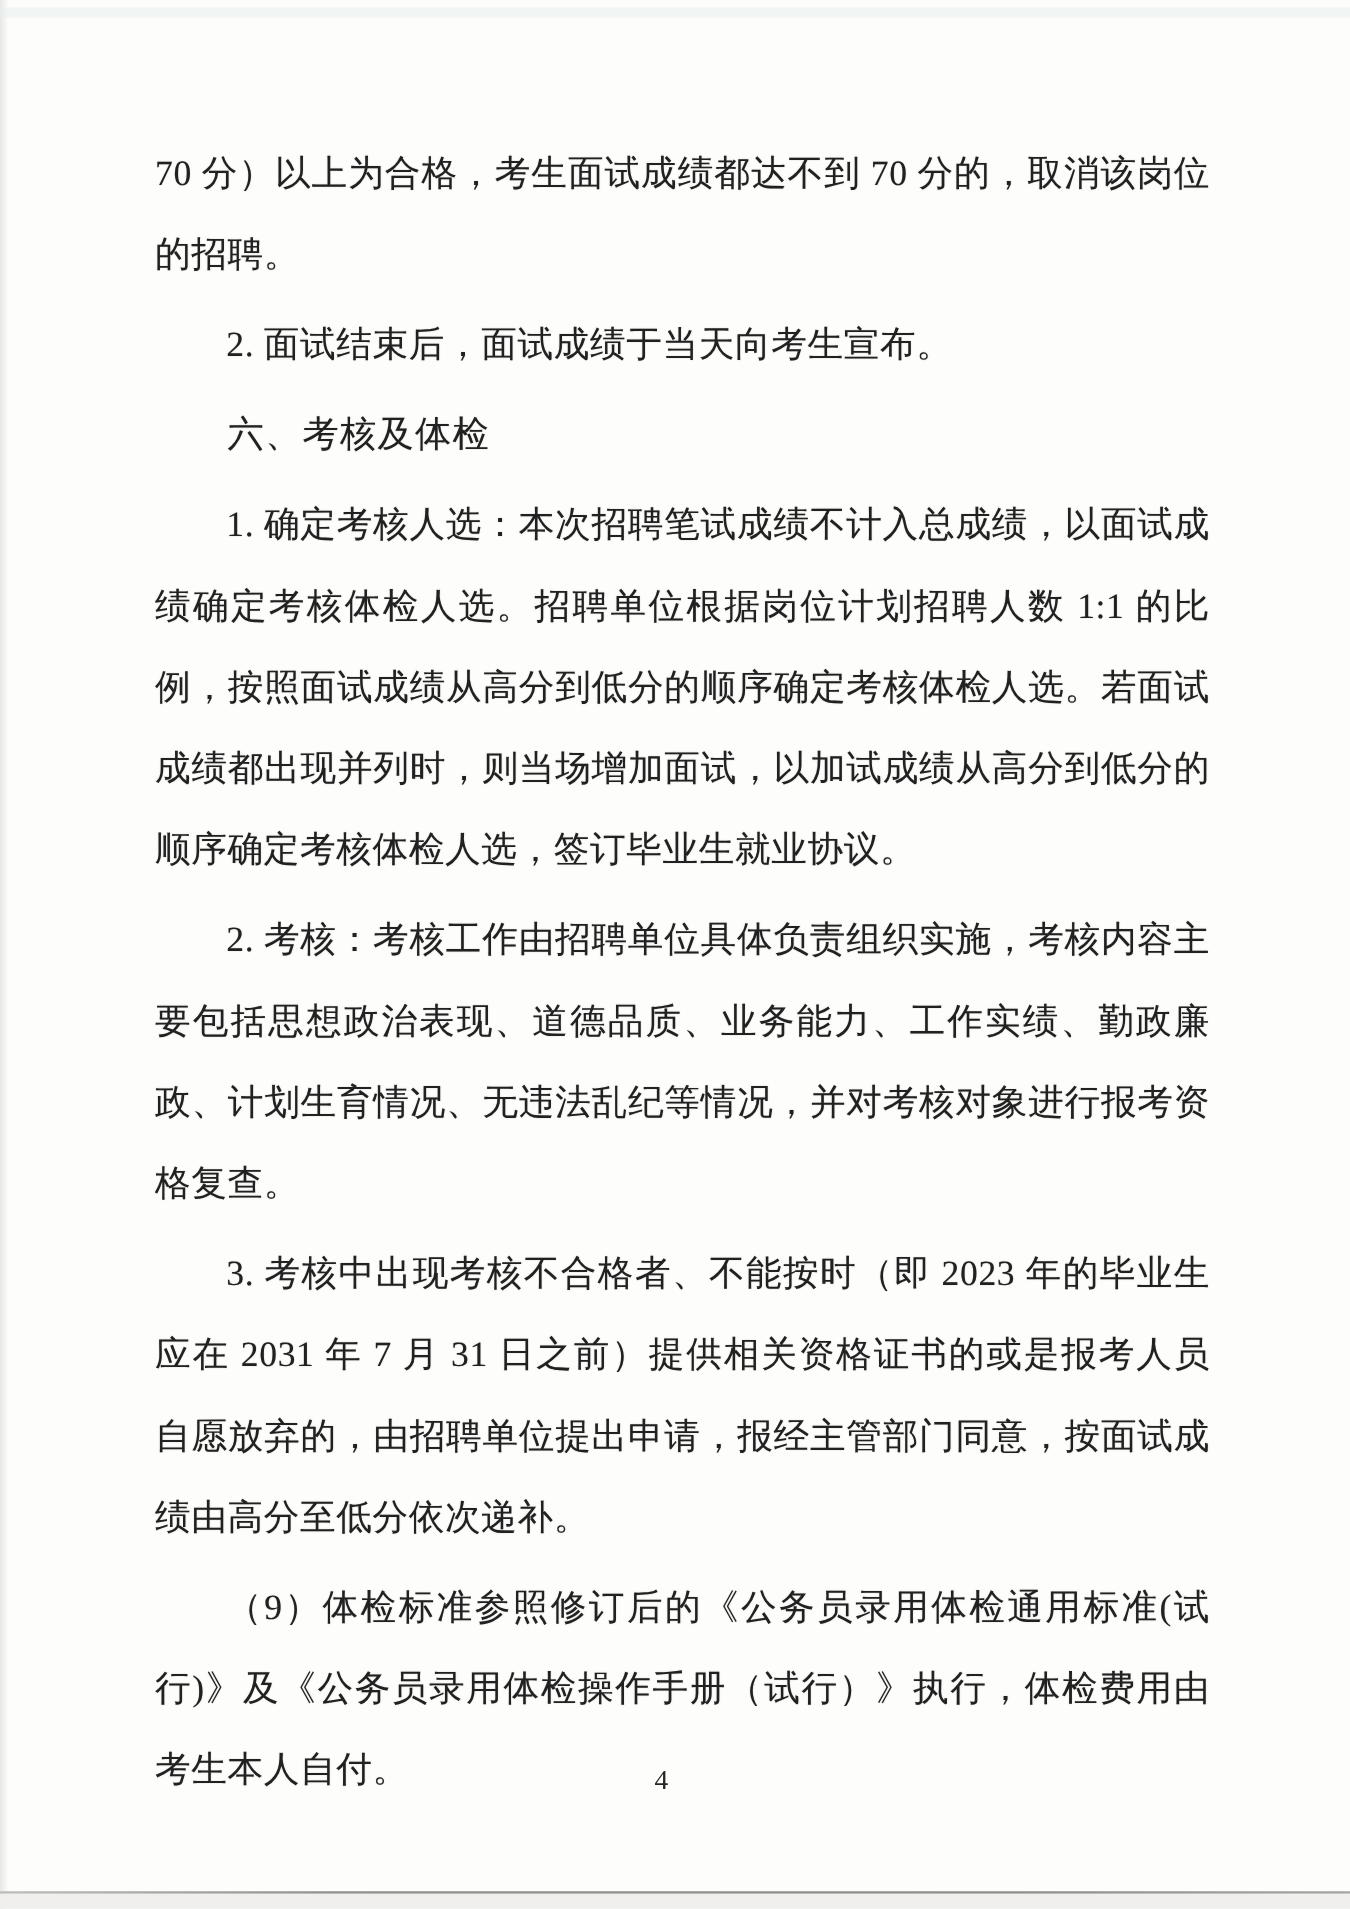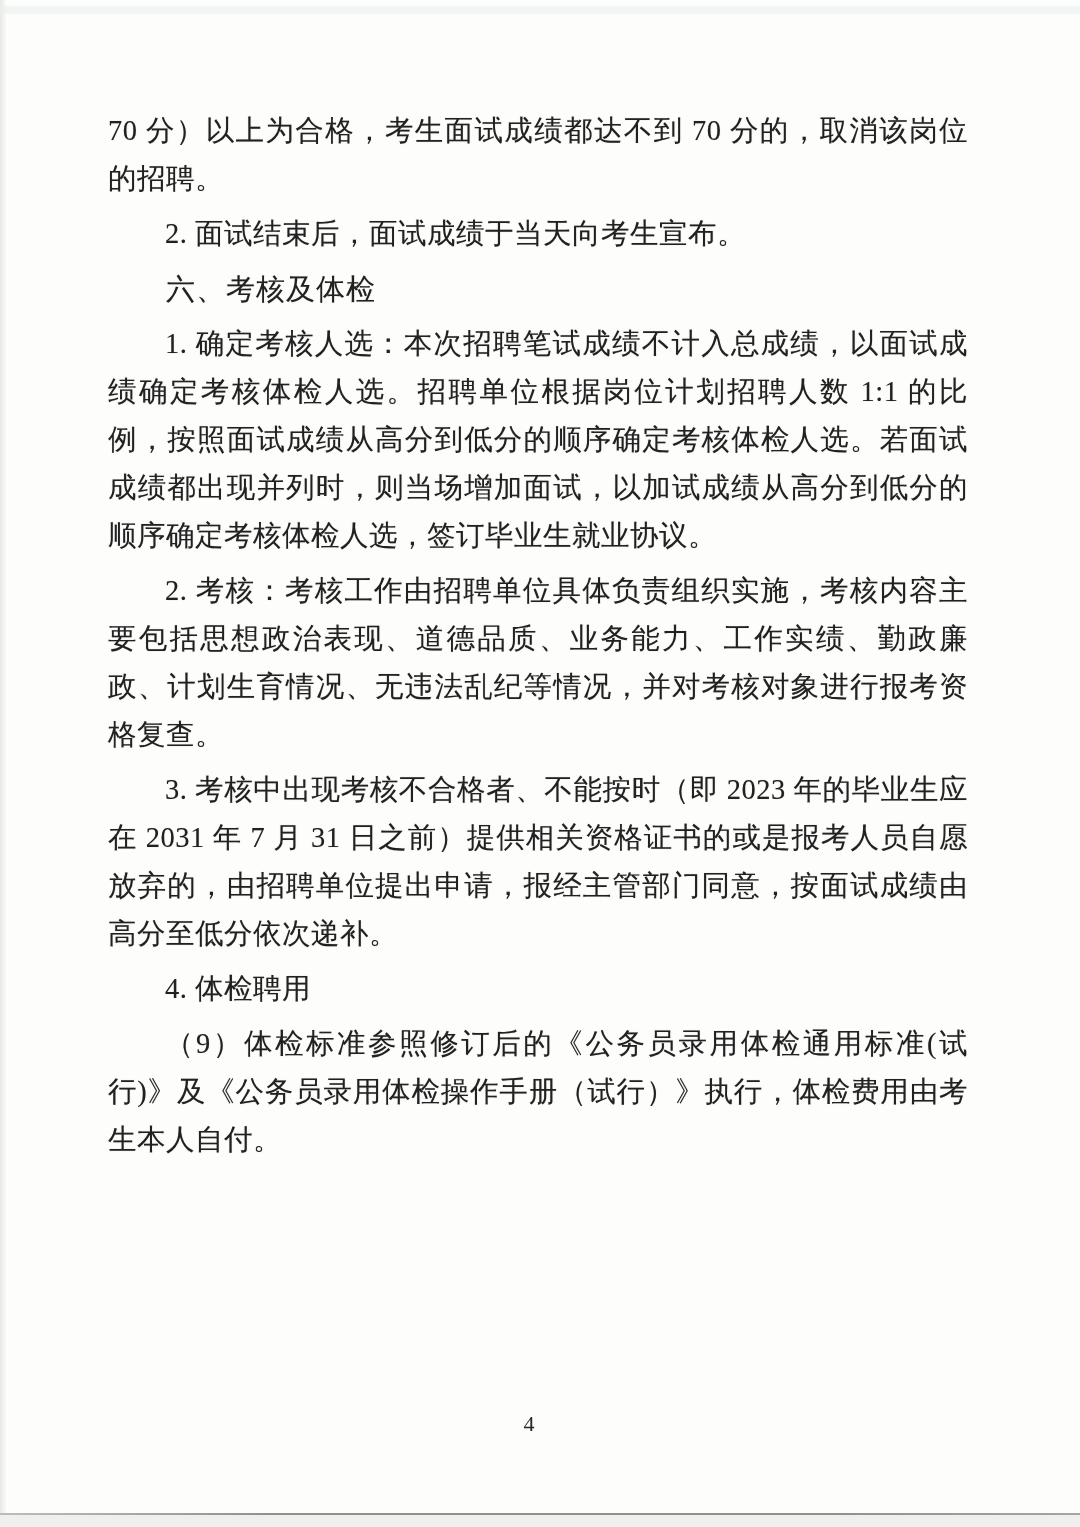--- a/index.html
+++ b/index.html
@@ -28,23 +28,23 @@
     width: 100%; height: 8px;
     background: rgba(232,240,237,0.55);
   }
   .page-content {
     position: absolute;
     left: 108px;
     top: 107px;
     width: 860px;
   }
   p.para {
-    margin: 0 0 7px 0;
+    margin: 0 0 7px 16px;
     font-size: 28.5px;
-    line-height: 48px;
+    line-height: 65px;
     text-align: justify;
     text-justify: inter-ideograph;
     letter-spacing: 0.5px;
     text-shadow: 0 0 1px rgba(55,55,55,0.35);
   }
   p.para.indent {
     text-indent: 2em;
   }
   p.para.heading {
     font-family: "Liberation Sans", sans-serif;
@@ -89,21 +89,20 @@
 <div class="edge-left"></div>
 <div class="edge-top"></div>
 
 <div class="page-content">
   <p class="para">70 分）以上为合格，考生面试成绩都达不到 70 分的，取消该岗位的招聘。</p>
   <p class="para indent">2. 面试结束后，面试成绩于当天向考生宣布。</p>
   <p class="para indent heading">六、考核及体检</p>
   <p class="para indent">1. 确定考核人选：本次招聘笔试成绩不计入总成绩，以面试成绩确定考核体检人选。招聘单位根据岗位计划招聘人数 1:1 的比例，按照面试成绩从高分到低分的顺序确定考核体检人选。若面试成绩都出现并列时，则当场增加面试，以加试成绩从高分到低分的顺序确定考核体检人选，签订毕业生就业协议。</p>
   <p class="para indent">2. 考核：考核工作由招聘单位具体负责组织实施，考核内容主要包括思想政治表现、道德品质、业务能力、工作实绩、勤政廉政、计划生育情况、无违法乱纪等情况，并对考核对象进行报考资格复查。</p>
   <p class="para indent">3. 考核中出现考核不合格者、不能按时（即 2023 年的毕业生应在 2031 年 7 月 31 日之前）提供相关资格证书的或是报考人员自愿放弃的，由招聘单位提出申请，报经主管部门同意，按面试成绩由高分至低分依次递补。</p>
-  <p class="para indent">4. 体检聘用</p>
   <p class="para indent">（9）体检标准参照修订后的《公务员录用体检通用标准(试行)》及《公务员录用体检操作手册（试行）》执行，体检费用由考生本人自付。</p>
 </div>
 
 <div class="footer-pageno">
   <span>4</span>
 </div>
 <div class="footer-divider"></div>
 <div class="footer-belowstrip"></div>
 
 </body></html>

